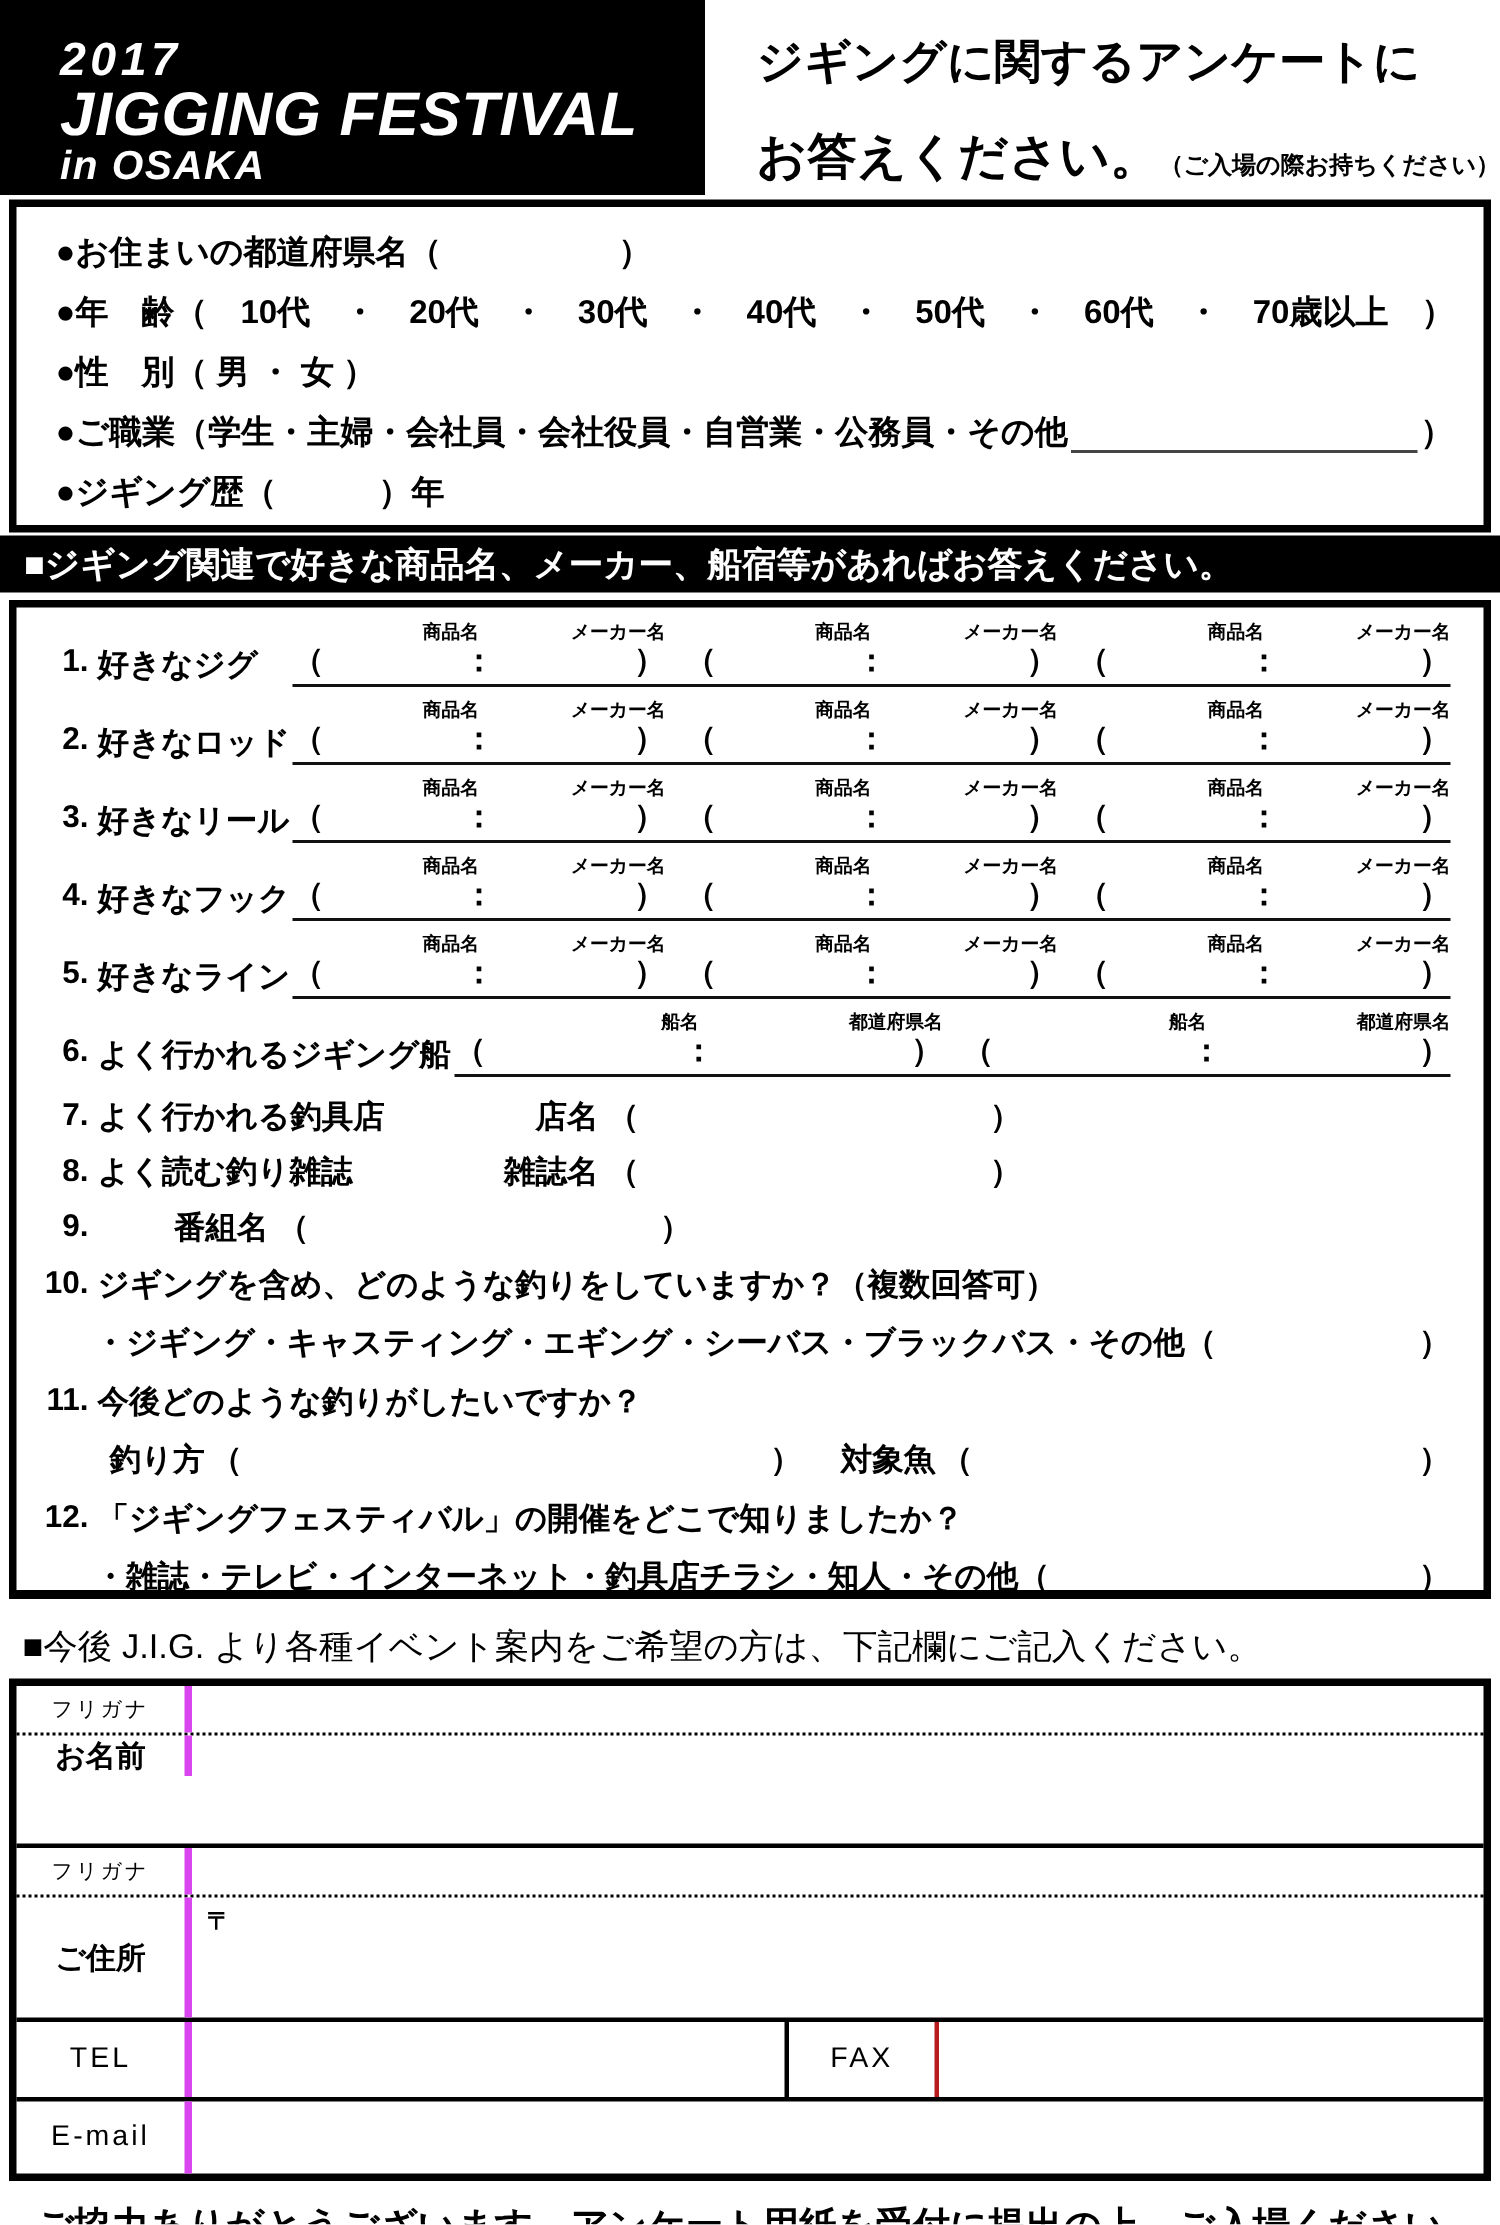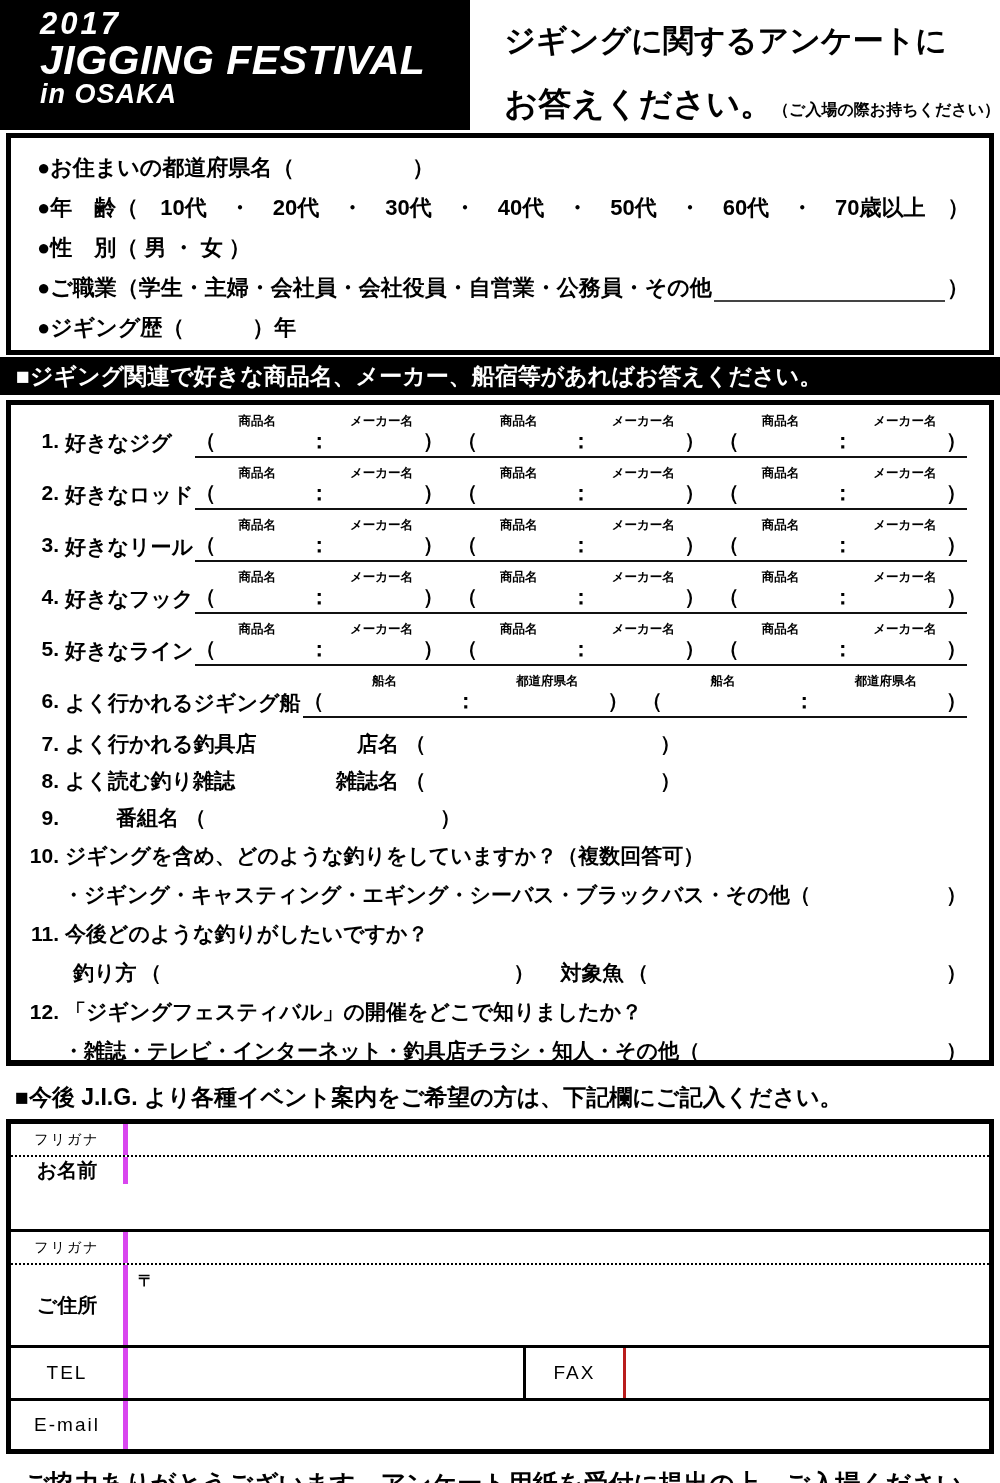--- a/index.html
+++ b/index.html
@@ -2,21 +2,21 @@
 <html><head>
 <meta charset="utf-8">
 <style>
   html,body{margin:0;padding:0;background:#ffffff;}
   body{width:1000px;font-family:"Liberation Sans","DejaVu Sans",sans-serif;color:#000;}
   .page{position:relative;width:1000px;height:1483px;background:#fff;overflow:hidden;}
 
   
   .header{display:flex;height:130px;}
   .logo-box{width:500px;background:#000;color:#fff;box-sizing:border-box;
-            padding:8px 0 0 40px;font-style:italic;font-weight:900;line-height:1.02;}
+            padding:24px 0 0 40px;font-style:italic;font-weight:900;line-height:1.02;}
   .logo-year{font-size:31px;letter-spacing:3px;}
   .logo-main{font-size:41px;letter-spacing:0.5px;white-space:nowrap;}
   .logo-sub{font-size:27px;letter-spacing:1px;}
   .title-box{flex:1;box-sizing:border-box;padding:20px 0 0 34px;background:#fff;}
   .title-l1{font-size:31px;font-weight:900;white-space:nowrap;}
   .title-l2{font-size:33px;font-weight:900;white-space:nowrap;margin-top:20px;}
   .title-note{font-size:16px;font-weight:700;}
 
   
   .box{margin:0 6px;border:5px solid #000;box-sizing:border-box;background:#fff;}
@@ -33,40 +33,40 @@
   
   .fav-row{display:flex;margin-bottom:7px;}
   .q-no{width:32px;text-align:right;font-size:21px;font-weight:700;flex:none;}
   .fav-head{display:flex;padding-top:16px;flex:none;}
   .fav-title{font-size:21px;font-weight:700;margin-left:6px;white-space:nowrap;text-align:center;}
   .fav-head-15{width:168px;}
   .fav-head-6{width:276px;}
   .fav-groups{flex:1;display:flex;gap:13px;border-bottom:2px solid #111;padding-bottom:3px;}
   .ans-group{flex:1;display:flex;flex-direction:column;}
   .g-labels{display:flex;font-size:12.5px;font-weight:700;height:16px;}
-  .g-labels span{flex:1;text-align:center;}
+  .g-labels span{flex:1;text-align:right;}
   .g-main{display:flex;justify-content:space-between;font-size:21px;font-weight:700;line-height:24px;}
 
   
   .q-line{display:flex;align-items:center;height:37px;font-size:21px;font-weight:700;white-space:nowrap;}
   .q-title{margin-left:6px;}
   .q79-title{width:214px;}
   .q79-field{width:120px;text-align:right;}
   .blank-232{width:234px;display:inline-block;}
   .blank-118{width:118px;display:inline-block;}
   .blank-68{width:68px;display:inline-block;}
   .blank-355{width:352px;display:inline-block;}
   .grow{flex:1;}
   .opt-line{margin-left:36px;height:39px;}
   .h39{height:39px;}
   .sp26{width:26px;display:inline-block;}
   .fish-line{margin-left:46px;}
 
   
-  .contact-header{margin:16px 0 6px 15px;font-size:23px;font-weight:700;}
+  .contact-header{margin:16px 0 6px 15px;font-size:23px;font-weight:400;}
   .contact-table{margin:0 6px;border:5px solid #000;box-sizing:border-box;background:#fff;}
   .ct-row{display:flex;align-items:stretch;}
   .ct-label{width:117px;flex:none;border-right:5px solid #d946ef;display:flex;
             align-items:center;justify-content:center;box-sizing:border-box;}
   .ct-value{flex:1;}
   .lbl-small{font-size:14px;font-weight:400;letter-spacing:2px;}
   .lbl-big{font-size:20px;font-weight:700;}
   .lbl-tel{font-size:19px;font-weight:500;letter-spacing:2px;}
   .row-furi{height:31px;border-bottom:2px dotted #000;}
   .row-name{height:72px;border-bottom:3px solid #000;flex-direction:column;}

